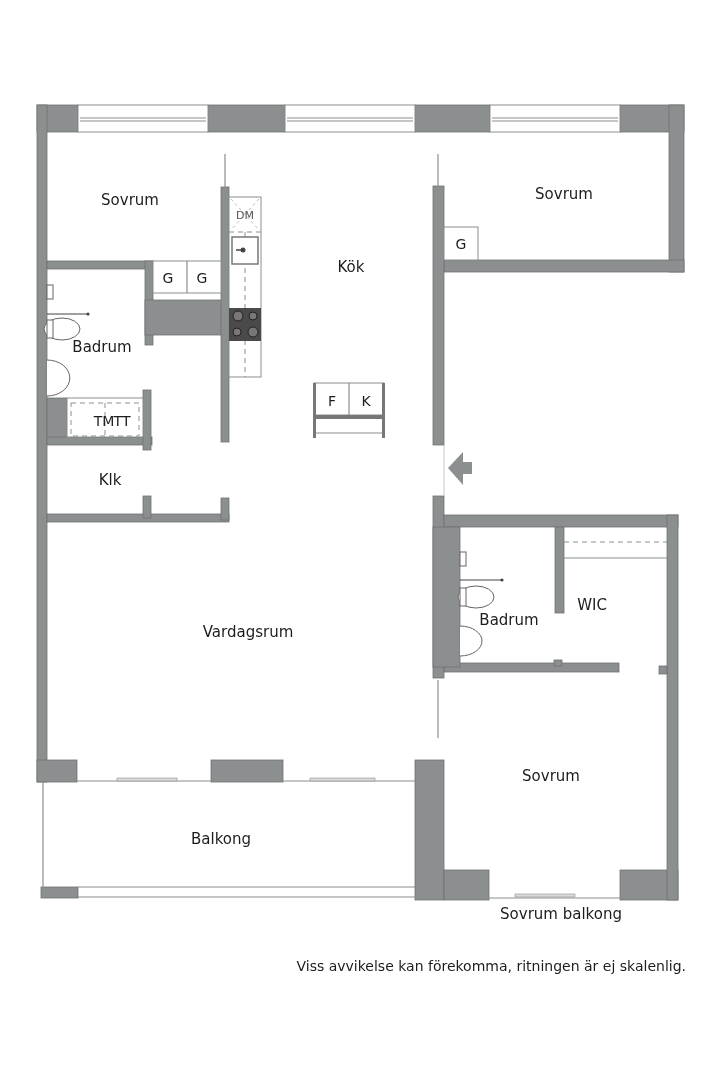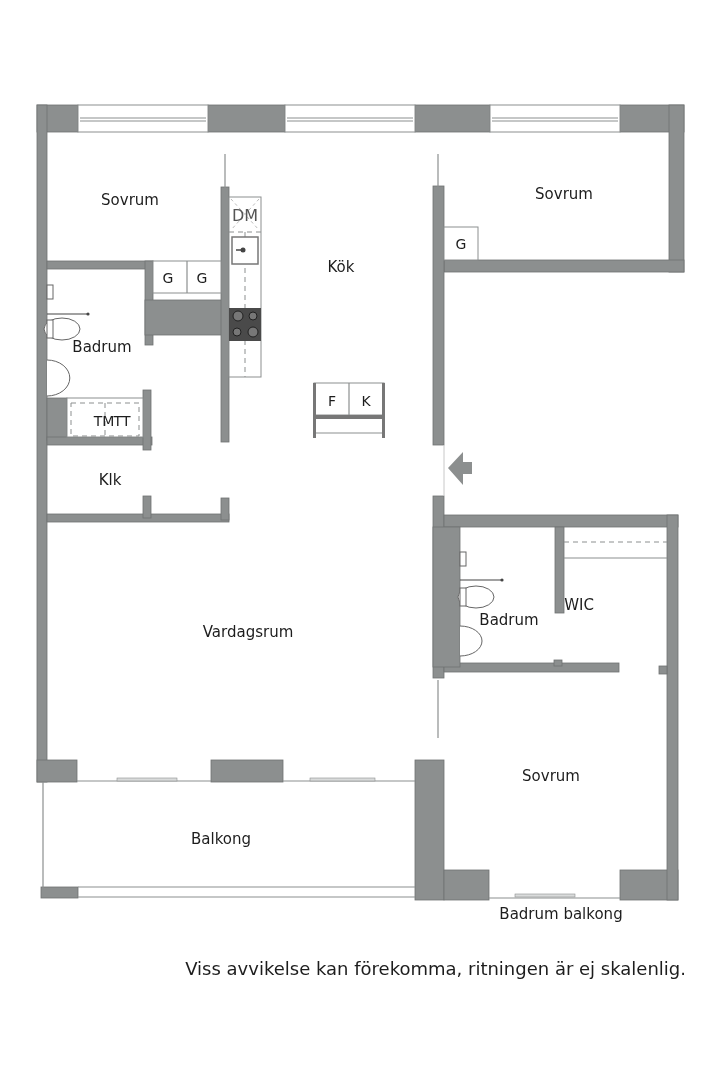--- a/index.html
+++ b/index.html
@@ -6,22 +6,22 @@
   body { width: 720px; height: 1080px; position: relative; overflow: hidden; font-family: "DejaVu Sans", "Liberation Sans", sans-serif; }
   svg#plan { position: absolute; left: 0; top: 0; }
   .wall { fill: #8c8f8f; stroke: #6f7272; stroke-width: 0.8; }
   .thin { stroke: #8c8f8f; stroke-width: 1.2; fill: none; }
   .win { fill: #ffffff; stroke: #8c8f8f; stroke-width: 1; }
   .winbar { fill: #d9dbdb; stroke: #8c8f8f; stroke-width: 0.6; }
   .fixture { fill: #ffffff; stroke: #8c8f8f; stroke-width: 1; }
   .dash { stroke: #8c8f8f; stroke-width: 1; stroke-dasharray: 5 4; fill: none; }
   .label { position: absolute; color: #1d1d1d; font-size: 15px; white-space: nowrap; transform: translate(-50%, -50%); }
   .small { font-size: 14px; }
-  .tiny { font-size: 16px; color: #555; }
-  .disclaimer { position: absolute; right: 34px; top: 958px; font-size: 18px; color: #1d1d1d; white-space: nowrap; }
+  .tiny { font-size: 11px; color: #555; }
+  .disclaimer { position: absolute; right: 34px; top: 958px; font-size: 14px; color: #1d1d1d; white-space: nowrap; }
 </style>
 </head>
 <body>
 
 <svg id="plan" width="720" height="1080" viewBox="0 0 720 1080">
 
   <g>
 
     <rect class="wall" x="37" y="105" width="41" height="27"></rect>
     <rect class="wall" x="208" y="105" width="77" height="27"></rect>
@@ -151,34 +151,34 @@
     <path d="M460 626 a22 15 0 0 1 0 30" fill="#fff" stroke="#666"></path>
   </g>
 
   <line class="thin" x1="564" y1="558" x2="667" y2="558"></line>
   <line class="dash" x1="564" y1="542" x2="667" y2="542"></line>
 
   <path d="M448 468 L463 452 L463 462 L472 462 L472 474 L463 474 L463 485 Z" fill="#8c8f8f"></path>
 </svg>
 
 <div class="label" style="left:130px;top:200px">Sovrum</div>
-<div class="label" style="left:341px;top:267px">Kök</div>
+<div class="label" style="left:351px;top:267px">Kök</div>
 <div class="label" style="left:564px;top:194px">Sovrum</div>
 <div class="label" style="left:102px;top:347px">Badrum</div>
 <div class="label" style="left:110px;top:480px">Klk</div>
 <div class="label" style="left:248px;top:632px">Vardagsrum</div>
 <div class="label" style="left:509px;top:620px">Badrum</div>
-<div class="label" style="left:579px;top:605px">WIC</div>
+<div class="label" style="left:592px;top:605px">WIC</div>
 <div class="label" style="left:551px;top:776px">Sovrum</div>
 <div class="label" style="left:221px;top:839px">Balkong</div>
 
 <div class="label small" style="left:168px;top:278px">G</div>
 <div class="label small" style="left:202px;top:278px">G</div>
 <div class="label small" style="left:461px;top:244px">G</div>
 <div class="label tiny" style="left:245px;top:215px">DM</div>
 <div class="label small" style="left:104px;top:421px">TM</div>
 <div class="label small" style="left:122px;top:421px">TT</div>
 <div class="label small" style="left:332px;top:401px">F</div>
 <div class="label small" style="left:366px;top:401px">K</div>
 
-<div class="label" style="left:561px;top:914px">Badrum balkong</div>
+<div class="label" style="left:561px;top:914px">Sovrum balkong</div>
 
 <div class="disclaimer">Viss avvikelse kan förekomma, ritningen är ej skalenlig.</div>
 
 </body></html>

